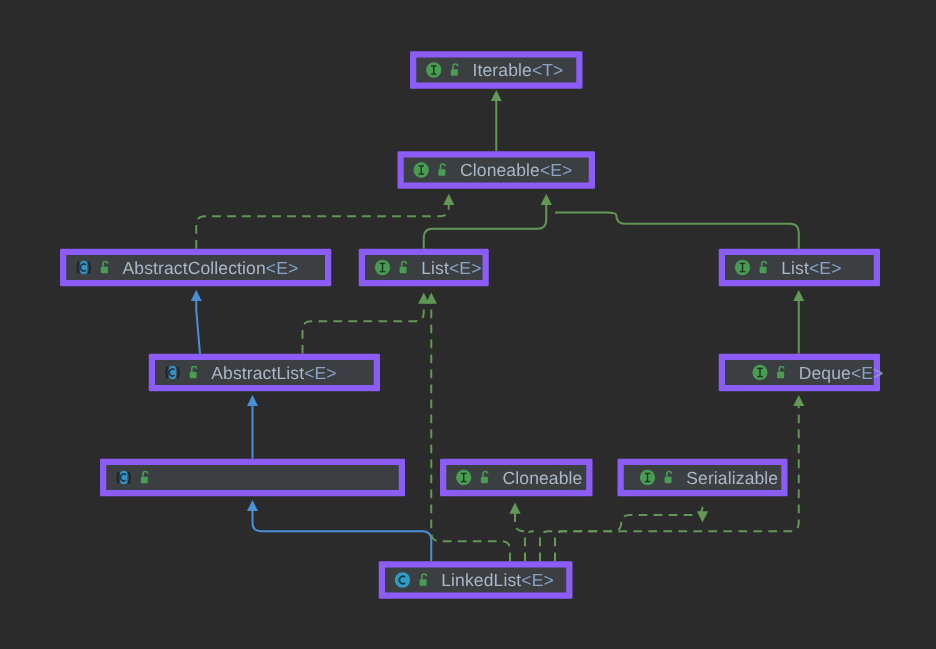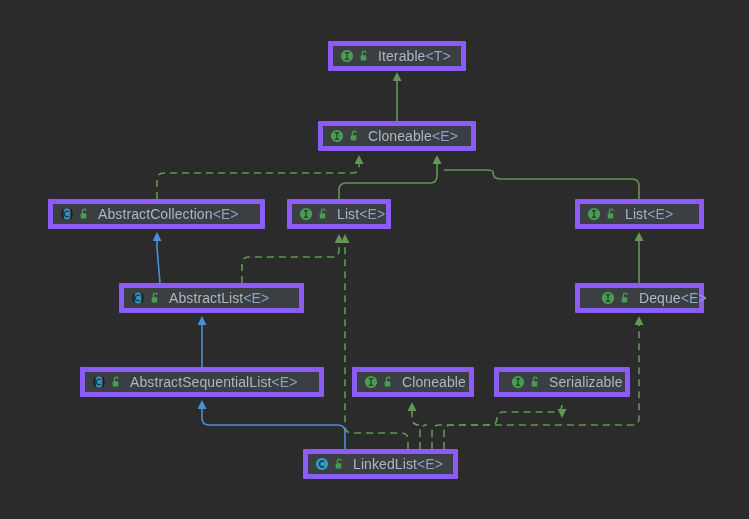--- a/index.html
+++ b/index.html
@@ -192,21 +192,20 @@
             <path d="M3.4,2.6 Q1.2,8 3.4,13.4" stroke="#1e1f22" stroke-width="1.6" fill="none"></path>
             <path d="M12.6,2.6 Q14.8,8 12.6,13.4" stroke="#1e1f22" stroke-width="1.6" fill="none"></path>
             <rect x="4.6" y="1.8" width="6.8" height="12.4" rx="3.4" fill="#3592c4"></rect>
             <path d="M10,5.6 A3.1,3.1 0 1 0 10,10.4" stroke="#18384f" stroke-width="1.5" fill="none"></path>
           </svg>
           <svg class="ic" viewBox="0 0 16 16">
             <path d="M6.2,7.2 L6.2,4.6 A2.1,2.1 0 0 1 10.4,4.6" stroke="#499c54" stroke-width="1.5" fill="none"></path>
             <rect x="4.2" y="7.2" width="6.4" height="6" rx="0.8" fill="#499c54"></rect>
           </svg>
         </span>
-        <span class="label"><span>AbstractSequentialList</span><span class="gen">&lt;E&gt;</span></span>
       </div>
       <div class="node" style="left: 352px; top: 367px; width: 122px;">
         <span class="icon-wrap">
           <svg class="ic" viewBox="0 0 16 16">
             <circle cx="8" cy="8" r="7" fill="#499c54"></circle>
             <rect x="5.5" y="3.6" width="5" height="1.3" fill="#20361f"></rect>
             <rect x="7.35" y="4.6" width="1.3" height="6.8" fill="#20361f"></rect>
             <rect x="5.5" y="11.1" width="5" height="1.3" fill="#20361f"></rect>
           </svg>
           <svg class="ic" viewBox="0 0 16 16">

